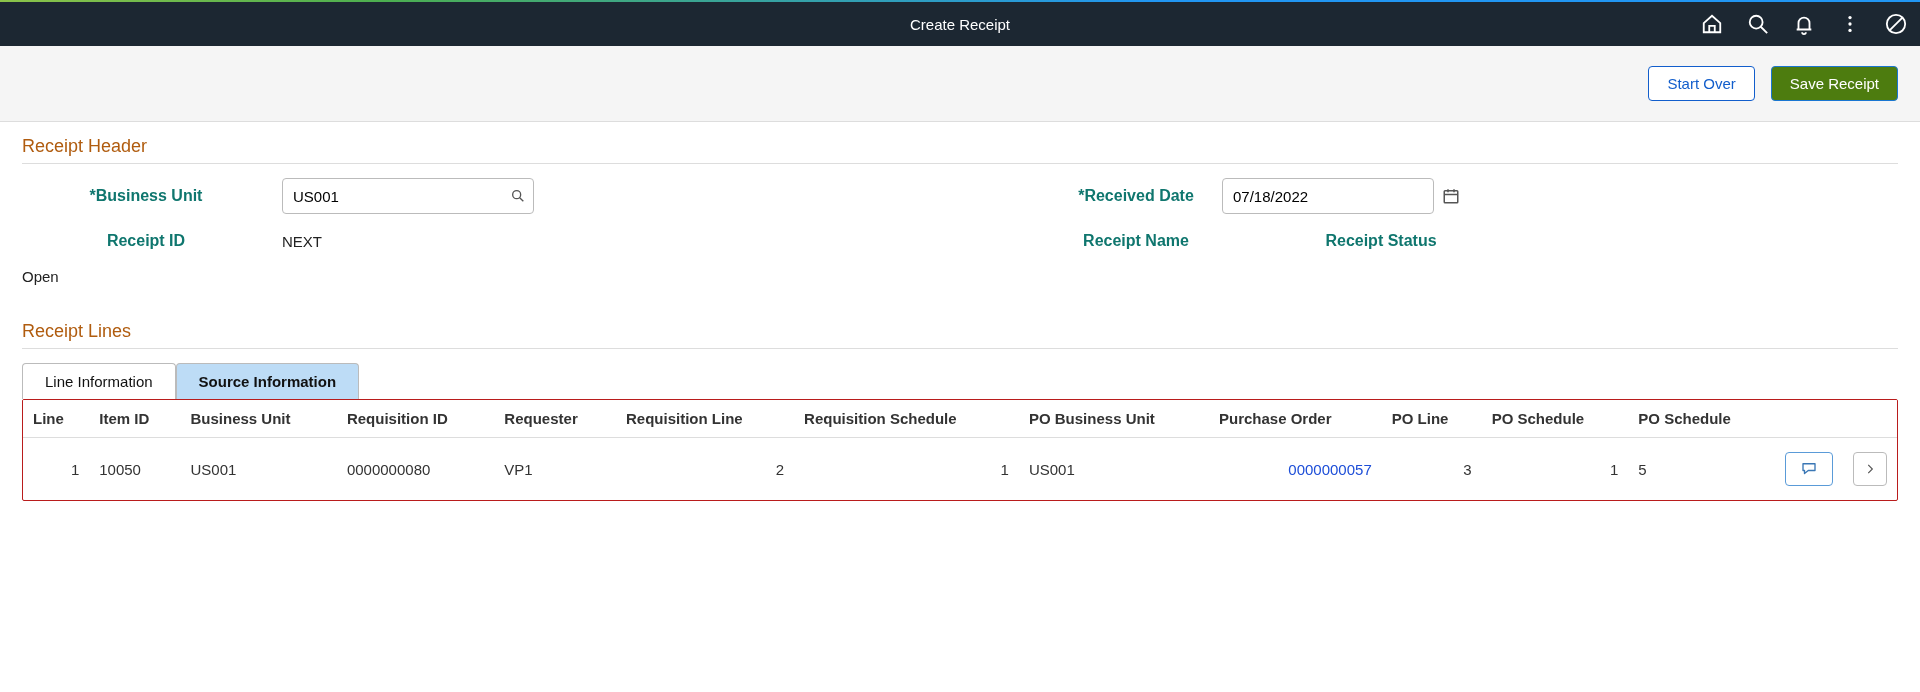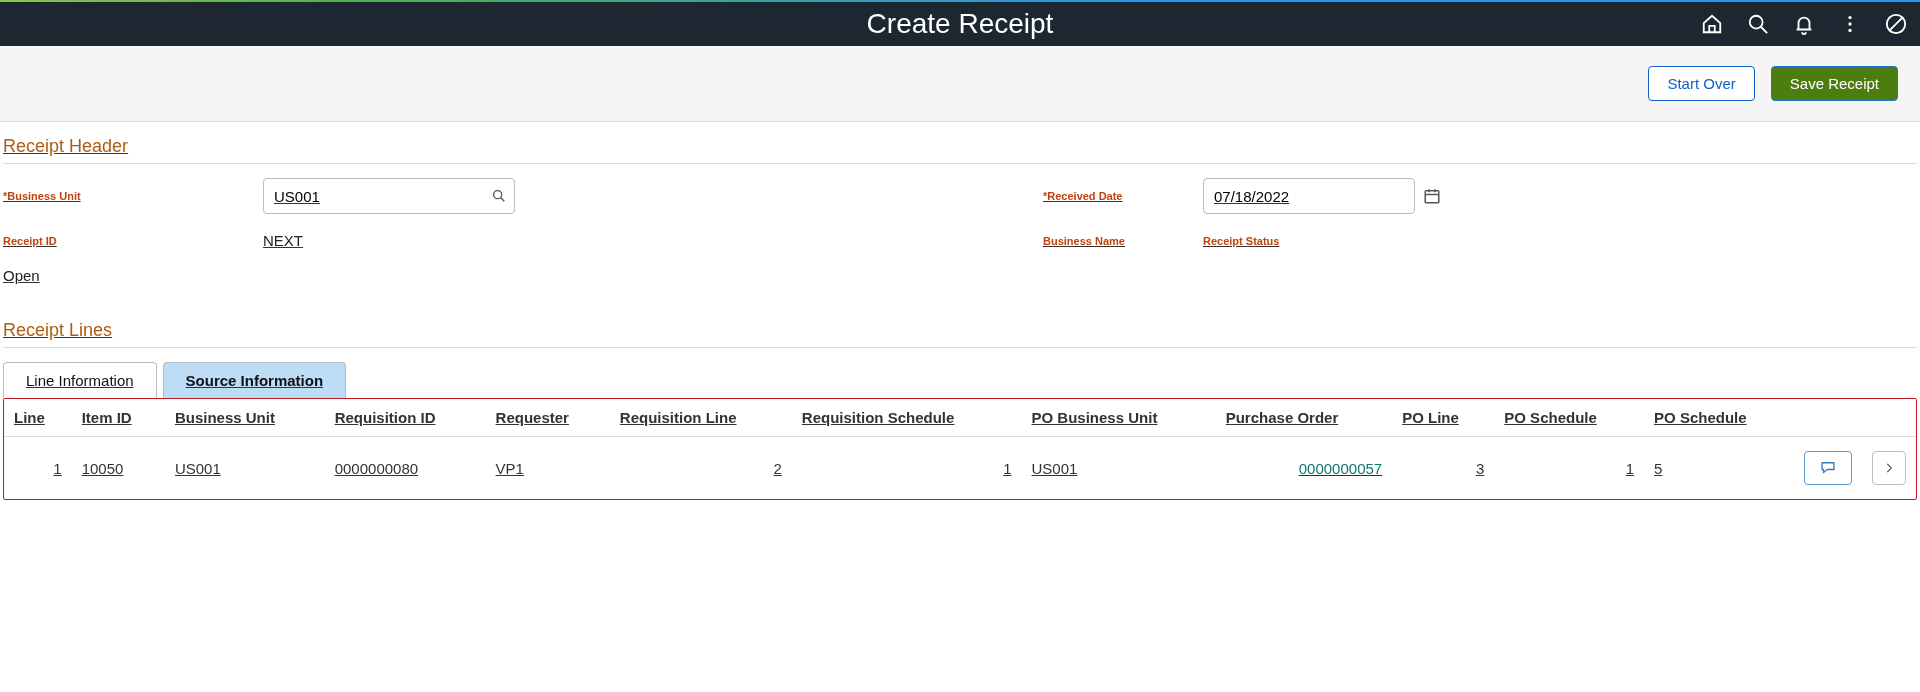--- a/index.html
+++ b/index.html
@@ -19,21 +19,21 @@
     color: #fff;
     height: 44px;
     position: relative;
     display: flex;
     align-items: center;
   }
   .app-title {
     position: absolute;
     left: 50%;
     transform: translateX(-50%);
-    font-size: 28px;
+    font-size: 15px;
     font-weight: 400;
   }
   .header-icons {
     position: absolute;
     right: 12px;
     display: flex;
     align-items: center;
     gap: 22px;
   }
   .header-icons .hicon {
@@ -64,42 +64,42 @@
   .btn-outline {
     border-color: #125ecc;
     color: #125ecc;
     background: #fff;
   }
   .btn-primary {
     background: #4d7c0f;
     border-color: #1976d2;
     color: #fff;
   }
-  .content { padding: 14px 3px; text-decoration: underline; }
+  .content { padding: 14px 22px; }
   .section-title {
     color: #b05c0f;
     font-size: 18px;
     font-weight: 400;
     padding-bottom: 6px;
     border-bottom: 1px solid #ddd;
     margin-bottom: 14px;
   }
   .form-grid {
     display: grid;
     grid-template-columns: 260px 400px 380px 160px 330px;
     row-gap: 18px;
     align-items: center;
     margin-bottom: 18px;
   }
   .label {
-    text-align: left;
+    text-align: center;
     padding-right: 12px;
     font-weight: bold;
-    font-size: 11px;
-    color: #c2410c;
+    font-size: 16px;
+    color: #0f766e;
   }
   .value {
     font-size: 15px;
     color: #222;
   }
   .input-wrap {
     display: flex;
     align-items: center;
     border: 1px solid #bbb;
     border-radius: 4px;
@@ -142,21 +142,20 @@
   }
   .tab {
     border: 1px solid #bbb;
     border-bottom: none;
     padding: 9px 22px;
     font-size: 15px;
     background: #fff;
     cursor: pointer;
     border-top-left-radius: 4px;
     border-top-right-radius: 4px;
-    margin-right: 6px;
     color: #111;
   }
   .tab.active {
     background: #bddcf6;
     font-weight: bold;
   }
   .table-wrap {
     border: 1px solid #b91c1c;
     border-radius: 2px;
     overflow: hidden;
@@ -174,21 +173,21 @@
     background: #fff;
     border-bottom: 1px solid #ddd;
     white-space: nowrap;
   }
   table.lines td {
     padding: 14px 10px;
     font-size: 15px;
     white-space: nowrap;
   }
   .num { text-align: right; }
-  .link { color: #0f766e; cursor: pointer; }
+  .link { color: #1d4ed8; cursor: pointer; }
   .row-btn {
     display: inline-flex;
     align-items: center;
     justify-content: center;
     width: 48px;
     height: 34px;
     border: 1px solid #5a9bd8;
     border-radius: 4px;
     background: #fff;
     cursor: pointer;
@@ -274,21 +273,21 @@
               <line x1="12" y1="14" x2="12" y2="14"></line>
               <line x1="17" y1="14" x2="17" y2="14"></line>
             </svg>
         </div>
       </div>
     </div>
 
     <div class="label">Receipt ID</div>
     <div class="value">NEXT</div>
     <div></div>
-    <div class="label">Business Name</div>
+    <div class="label">Receipt Name</div>
 
     <div class="label">Receipt Status</div>
     <div class="value">Open</div>
     <div></div>
       <div></div>
       <div></div>
 
     <div></div>
     <div></div>
       <div></div>

